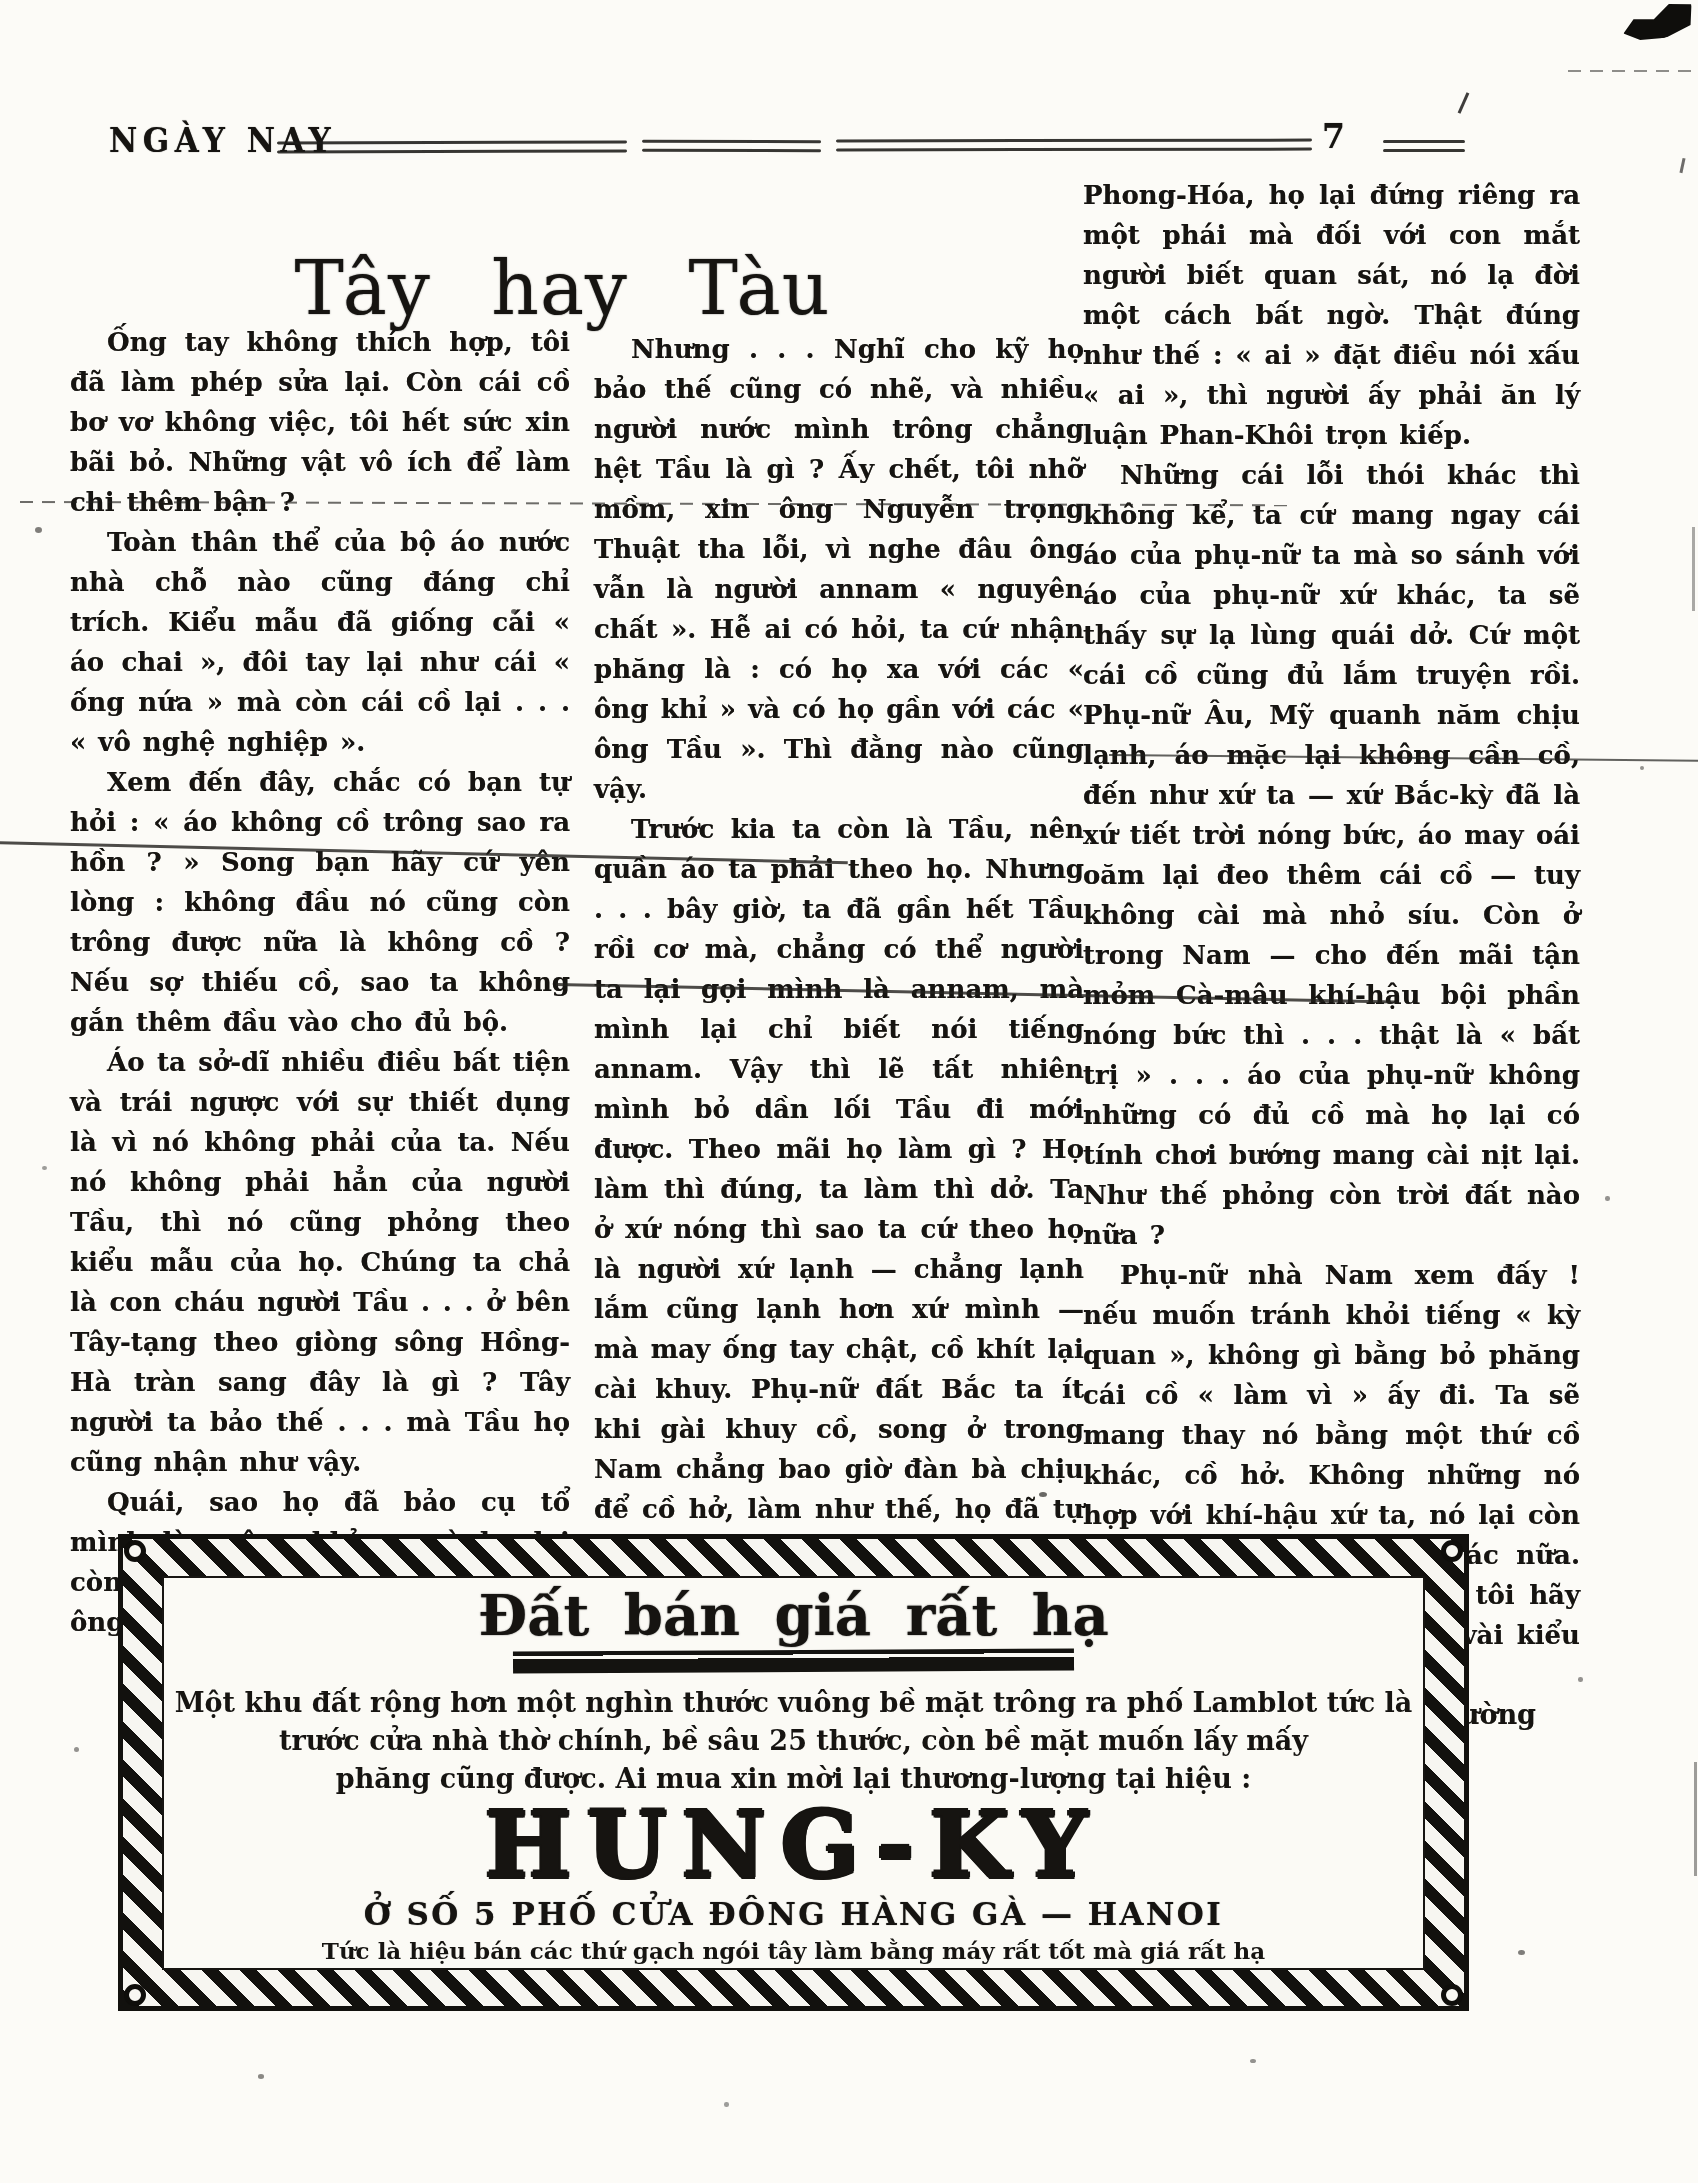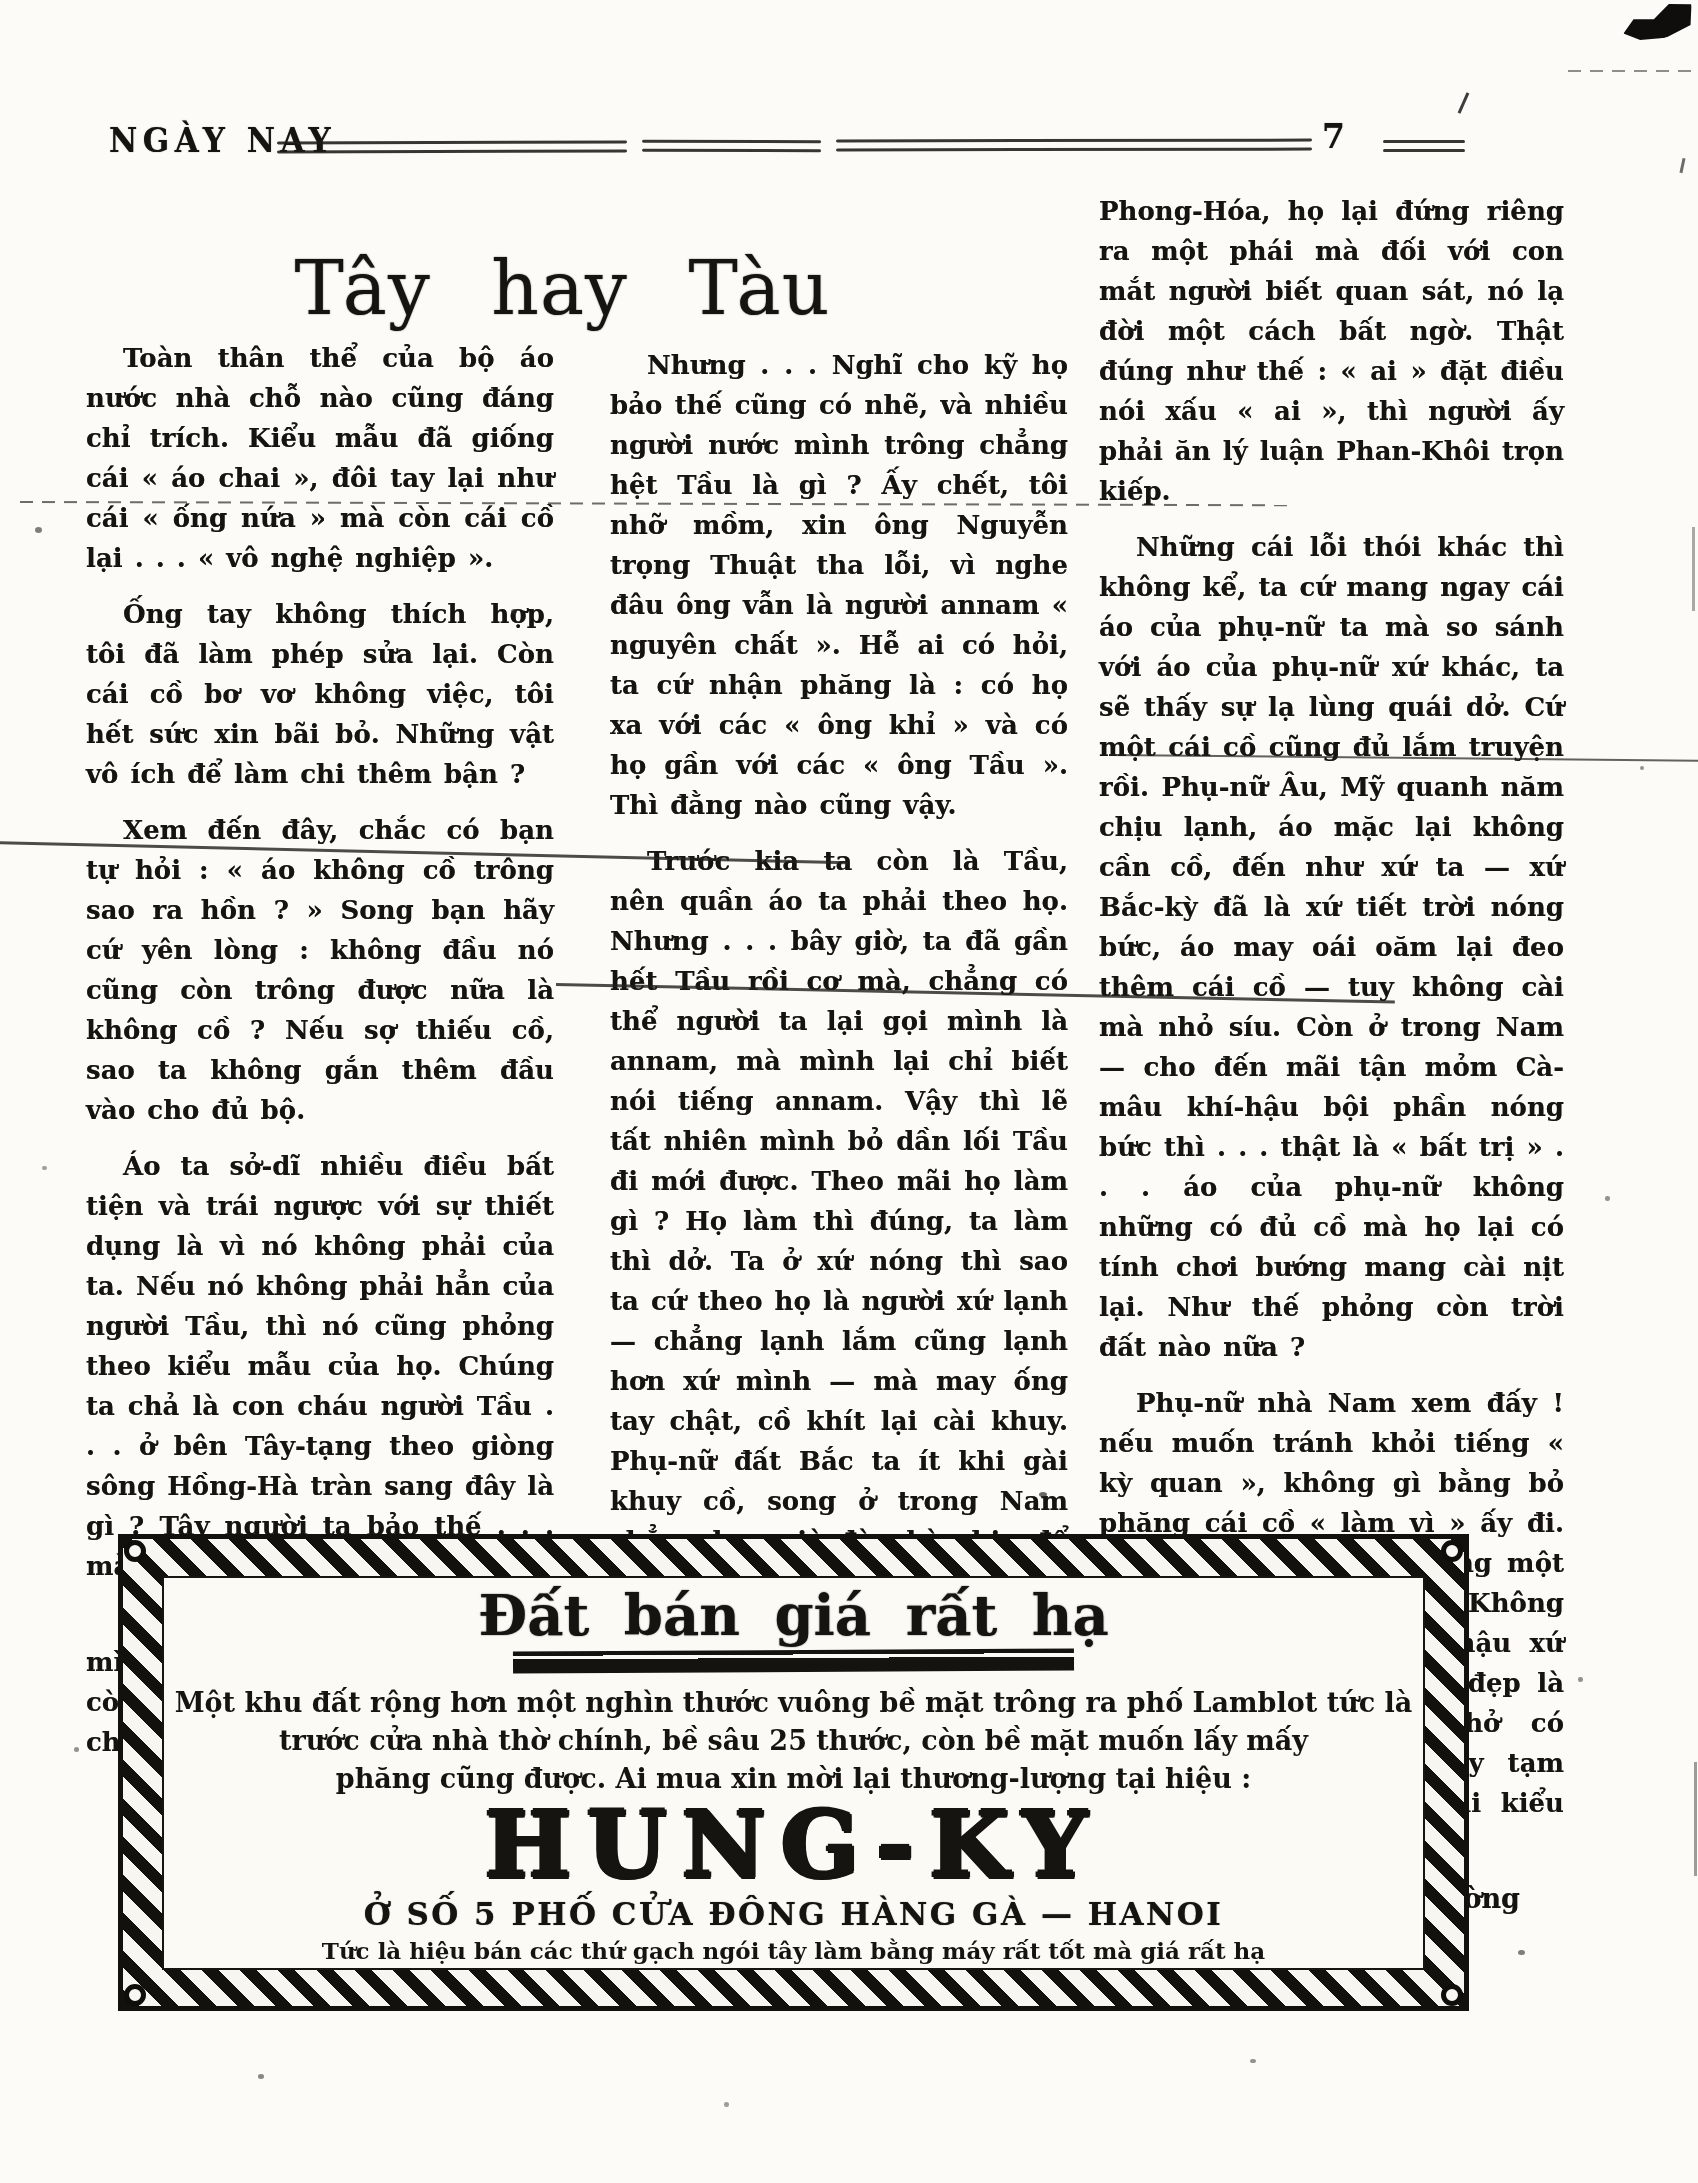--- a/index.html
+++ b/index.html
@@ -25,21 +25,21 @@
   
   .article-title{
     position:absolute;left:69px;top:195px;width:987px;text-align:center;
     font-size:74px;font-weight:normal;word-spacing:36px;letter-spacing:1px;
     text-shadow:0 0 1.5px rgba(0,0,0,.65);
   }
   .col{
     position:absolute;text-align:justify;font-size:26px;line-height:40px;font-weight:bold;
     text-shadow:0 0 0.5px rgba(22,20,17,.55);word-spacing:3px;
   }
-  .col p{margin:16px;text-indent:37px;}
+  .col p{margin:0;text-indent:37px;}
   .col p.noindent{text-indent:0;}
   .col1{left:70px;top:322px;width:500px;}
   .col2{left:594px;top:329px;width:490px;}
   .col3{left:1083px;top:175px;width:497px;}
   .signature{margin-top:11px;text-align:right;padding-right:44px;font-size:27px;text-indent:0;}
   
   .ad{position:absolute;left:118px;top:1534px;width:1351px;height:477px;}
   .ad-frame{
     position:absolute;inset:0;border:5px solid #12110e;
     background:repeating-linear-gradient(45deg,#12110e 0 12px,#f7f6f1 12px 27px);
@@ -78,22 +78,22 @@
   <div class="masthead">NGÀY NAY</div>
   <div class="rule rule-a"></div>
   <div class="rule rule-b"></div>
   <div class="rule rule-c"></div>
   <div class="pagenum">7</div>
   <div class="rule rule-d"></div>
 
   <h1 class="article-title">Tây hay Tàu</h1>
 
   <div class="col col1">
+    <p>Ống tay không thích hợp, tôi đã làm phép sửa lại. Còn cái cồ bơ vơ không việc, tôi hết sức xin bãi bỏ. Những vật vô ích để làm chi thêm bận ?</p>
     <p>Toàn thân thể của bộ áo nước nhà chỗ nào cũng đáng chỉ trích. Kiểu mẫu đã giống cái « áo chai », đôi tay lại như cái « ống nứa » mà còn cái cồ lại . . . « vô nghệ nghiệp ».</p>
-    <p>Ống tay không thích hợp, tôi đã làm phép sửa lại. Còn cái cồ bơ vơ không việc, tôi hết sức xin bãi bỏ. Những vật vô ích để làm chi thêm bận ?</p>
     <p>Xem đến đây, chắc có bạn tự hỏi : « áo không cồ trông sao ra hồn ? » Song bạn hãy cứ yên lòng : không đầu nó cũng còn trông được nữa là không cồ ? Nếu sợ thiếu cồ, sao ta không gắn thêm đầu vào cho đủ bộ.</p>
     <p>Áo ta sở-dĩ nhiều điều bất tiện và trái ngược với sự thiết dụng là vì nó không phải của ta. Nếu nó không phải hẳn của người Tầu, thì nó cũng phỏng theo kiểu mẫu của họ. Chúng ta chả là con cháu người Tầu . . . ở bên Tây-tạng theo giòng sông Hồng-Hà tràn sang đây là gì ? Tây người ta bảo thế . . . mà Tầu họ cũng nhận như vậy.</p>
     <p>Quái, sao họ đã bảo cụ tổ mình là « ông khỉ », mà họ lại còn buộc cho mình là con cháu « ông Tầu » ?</p>
   </div>
 
   <div class="col col2">
     <p>Nhưng . . . Nghĩ cho kỹ họ bảo thế cũng có nhẽ, và nhiều người nước mình trông chẳng hệt Tầu là gì ? Ấy chết, tôi nhỡ mồm, xin ông Nguyễn trọng Thuật tha lỗi, vì nghe đâu ông vẫn là người annam « nguyên chất ». Hễ ai có hỏi, ta cứ nhận phăng là : có họ xa với các « ông khỉ » và có họ gần với các « ông Tầu ». Thì đằng nào cũng vậy.</p>
     <p>Trước kia ta còn là Tầu, nên quần áo ta phải theo họ. Nhưng . . . bây giờ, ta đã gần hết Tầu rồi cơ mà, chẳng có thể người ta lại gọi mình là annam, mà mình lại chỉ biết nói tiếng annam. Vậy thì lẽ tất nhiên mình bỏ dần lối Tầu đi mới được. Theo mãi họ làm gì ? Họ làm thì đúng, ta làm thì dở. Ta ở xứ nóng thì sao ta cứ theo họ là người xứ lạnh — chẳng lạnh lắm cũng lạnh hơn xứ mình — mà may ống tay chật, cồ khít lại cài khuy. Phụ-nữ đất Bắc ta ít khi gài khuy cồ, song ở trong Nam chẳng bao giờ đàn bà chịu để cồ hở, làm như thế, họ đã tự đặt mình vào một hạng kỳ quan . . . trong các kỳ quan trong vũ trụ. Họ không như con rùa hộp nó chỉ làm trò cười cho các độc giả</p>
   </div>
 

